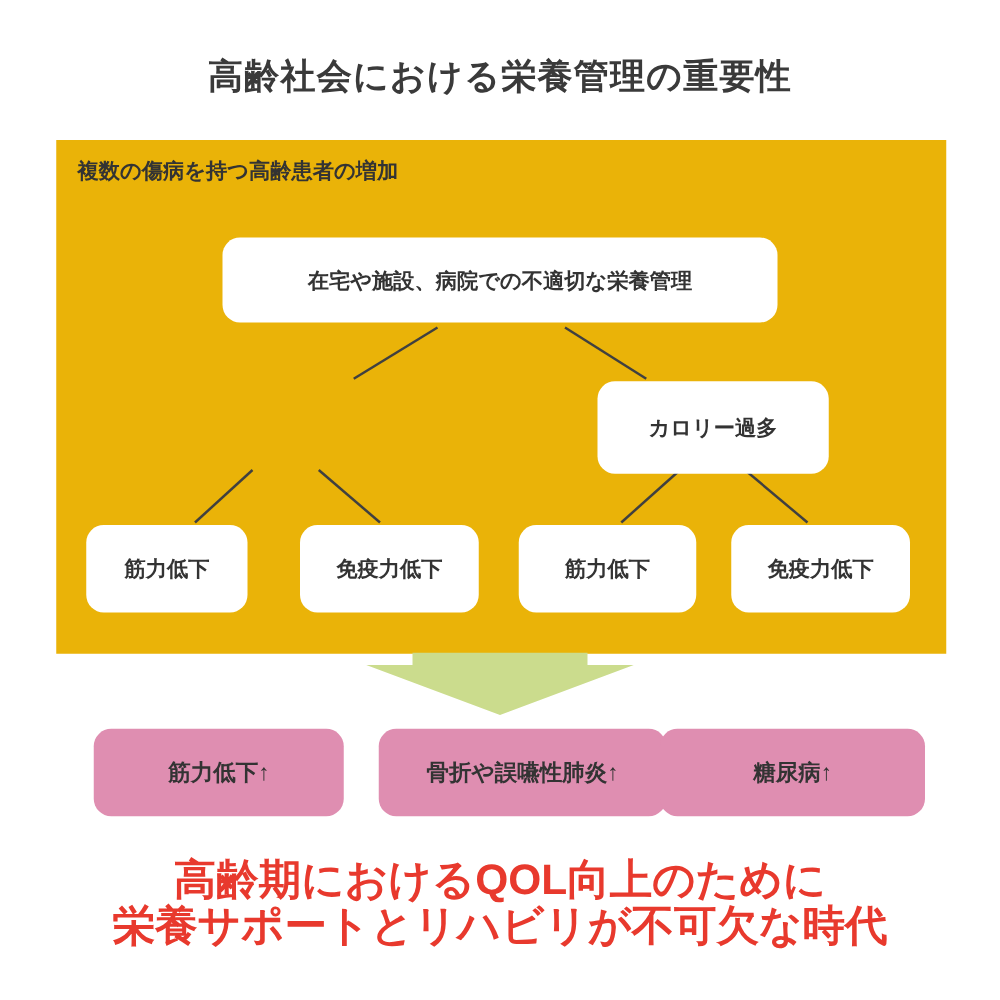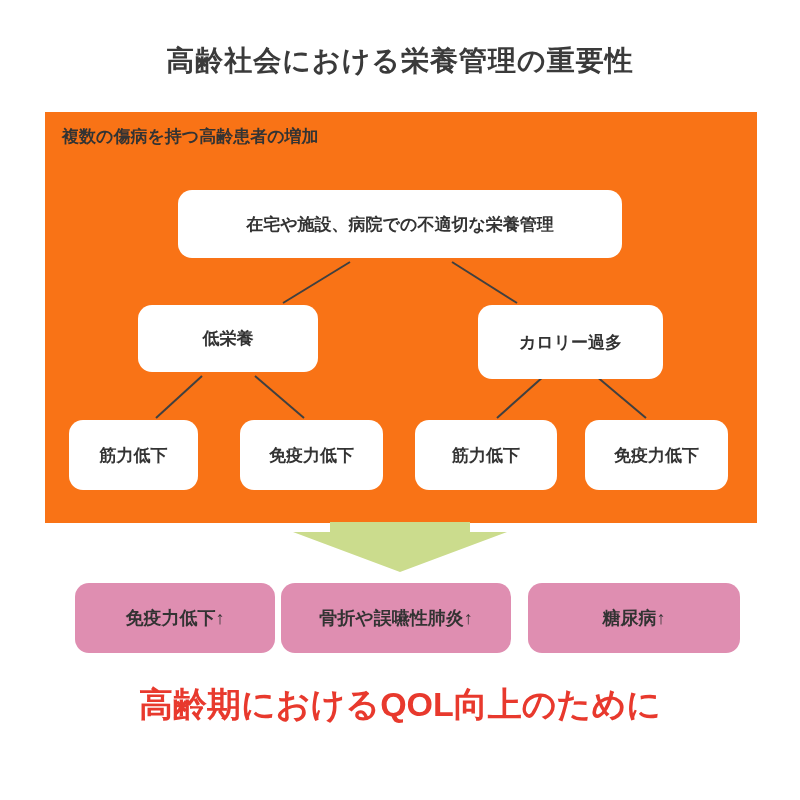--- a/index.html
+++ b/index.html
@@ -18,21 +18,21 @@
     text-align: center;
     font-size: 28px;
     font-weight: 700;
     letter-spacing: 1px;
     color: #3a3a3a;
   }
   .panel {
     position: absolute;
     left: 45px; top: 112px;
     width: 712px; height: 411px;
-    background: #f97316;
+    background: #eab308;
   }
   .panel-label {
     position: absolute;
     left: 17px; top: 13px;
     font-size: 17px;
     font-weight: 700;
     color: #333333;
   }
   .node {
     position: absolute;
@@ -72,21 +72,21 @@
     border-radius: 14px;
     display: flex;
     align-items: center;
     justify-content: center;
     font-size: 18px;
     font-weight: 600;
     color: #333333;
     text-align: center;
   }
   .outcome-1 { left: 75px;  width: 200px; }
-  .outcome-2 { left: 281px; width: 230px; }
+  .outcome-2 { left: 303px; width: 230px; }
   .outcome-3 { left: 528px; width: 212px; }
   .conclusion {
     position: absolute;
     top: 686px; left: 0; width: 800px;
     text-align: center;
     font-size: 34px;
     font-weight: 700;
     line-height: 37px;
     color: #e8392d;
   }
@@ -102,31 +102,31 @@
   <svg class="connectors" viewBox="0 0 712 411" xmlns="http://www.w3.org/2000/svg">
     <line x1="305" y1="150" x2="238" y2="191" stroke="#404040" stroke-width="2"></line>
     <line x1="407" y1="150" x2="472" y2="191" stroke="#404040" stroke-width="2"></line>
     <line x1="157" y1="264" x2="111" y2="306" stroke="#404040" stroke-width="2"></line>
     <line x1="210" y1="264" x2="259" y2="306" stroke="#404040" stroke-width="2"></line>
     <line x1="499" y1="264" x2="452" y2="306" stroke="#404040" stroke-width="2"></line>
     <line x1="551" y1="264" x2="601" y2="306" stroke="#404040" stroke-width="2"></line>
   </svg>
 
   <div class="node node-root">在宅や施設、病院での不適切な栄養管理</div>
-  <div class="node node-b-left">低栄養</div>
   <div class="node node-b-right">カロリー過多</div>
   <div class="node node-leaf1">筋力低下</div>
   <div class="node node-leaf2">免疫力低下</div>
   <div class="node node-leaf3">筋力低下</div>
   <div class="node node-leaf4">免疫力低下</div>
 </div>
 
 <svg class="down-arrow" viewBox="0 0 800 52" xmlns="http://www.w3.org/2000/svg">
   <polygon points="330,0 470,0 470,10 507,10 400,50 293,10 330,10" fill="#cbdc8d"></polygon>
 </svg>
 
-<div class="outcome outcome-1">免疫力低下↑</div>
+<div class="outcome outcome-1">筋力低下↑</div>
 <div class="outcome outcome-2">骨折や誤嚥性肺炎↑</div>
 <div class="outcome outcome-3">糖尿病↑</div>
 
 <div class="conclusion">
   <div>高齢期におけるQOL向上のために</div>
+  <div>栄養サポートとリハビリが不可欠な時代</div>
 </div>
 
 </body></html>

